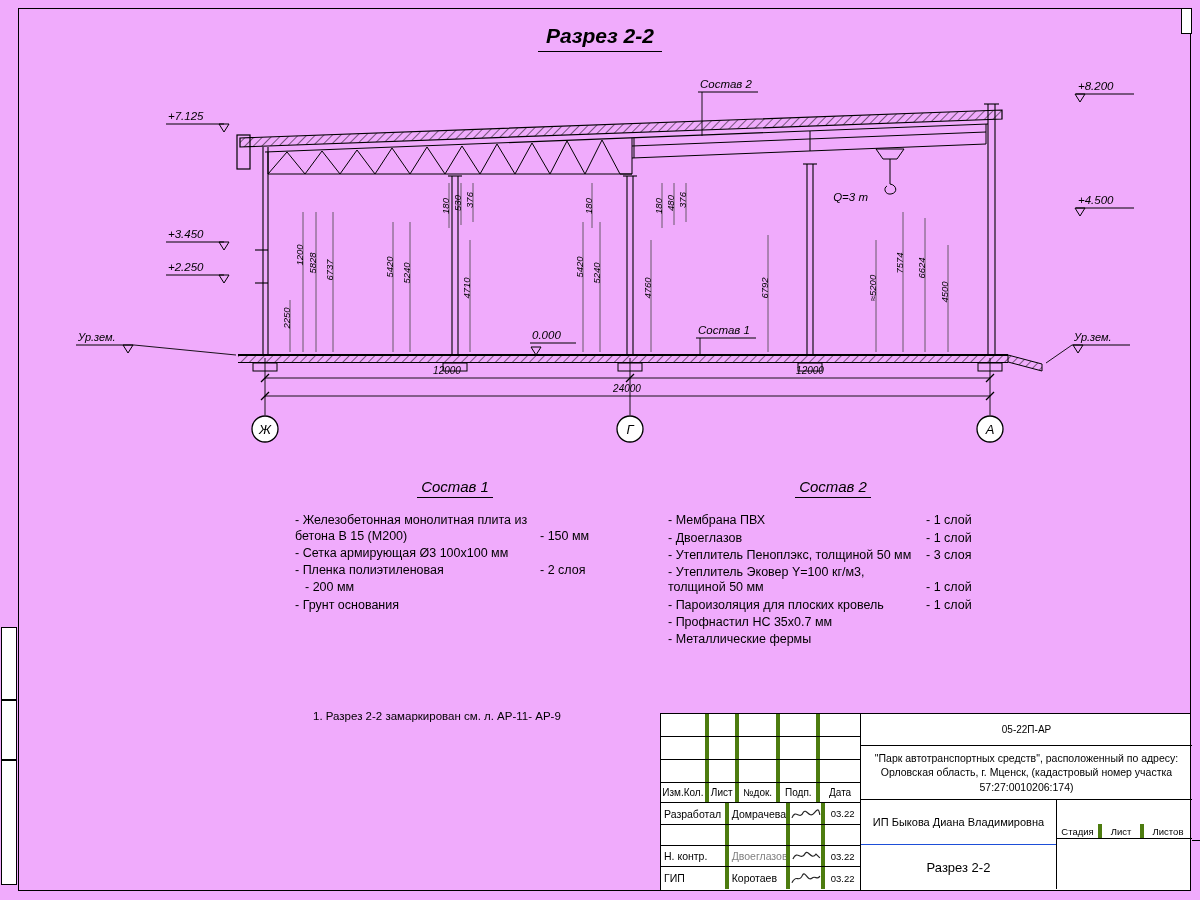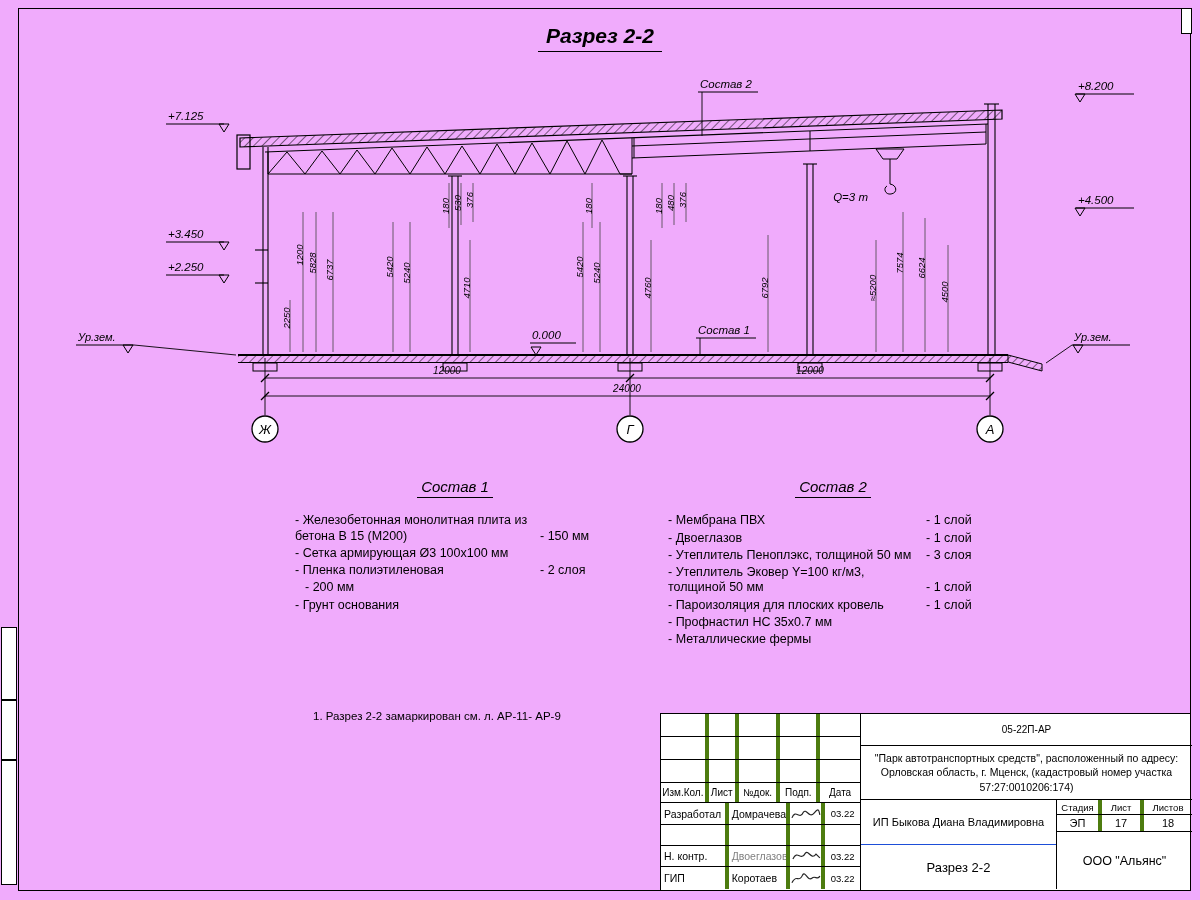--- a/index.html
+++ b/index.html
@@ -50,21 +50,21 @@
   .tb-right { width:331px; display:flex; flex-direction:column; }
   .tbr-doc { height:32px; border-bottom:1px solid #000; display:flex; align-items:center;
              justify-content:center; font-size:10px; }
   .tbr-proj { height:54px; border-bottom:1px solid #000; font-size:10.5px; text-align:center;
               padding:3px 6px; line-height:1.35; display:flex; align-items:center; }
   .tbr-bottom { height:89px; display:flex; }
   .tbr-mid { width:196px; border-right:1px solid #000; display:flex; flex-direction:column; }
   .tbr-client { height:45px; border-bottom:1px solid #1d4ed8; display:flex; align-items:center;
                 justify-content:center; text-align:center; font-size:11px; padding:0 4px; }
   .tbr-title { flex:1; display:flex; align-items:center; justify-content:center; font-size:13px; }
-  .tbr-right { width:135px; display:flex; flex-direction:column; }
+  .tbr-right { width:135px; display:flex; flex-direction:row;margin-top:24px; }
   .stage-row { display:flex; height:15px; border-bottom:1px solid #000; }
   .stage-row .tc { font-size:9.5px; }
   .stage-vals { display:flex; height:17px; border-bottom:1px solid #000; }
   .stage-vals .tc { font-size:11px; }
   .sw1{width:45px}.sw2{width:42px}.sw3{width:48px}
   .company { flex:1; display:flex; align-items:center; justify-content:center; font-size:12.5px; }
   .sig svg { display:block; }
 </style>
 </head>
 <body>

